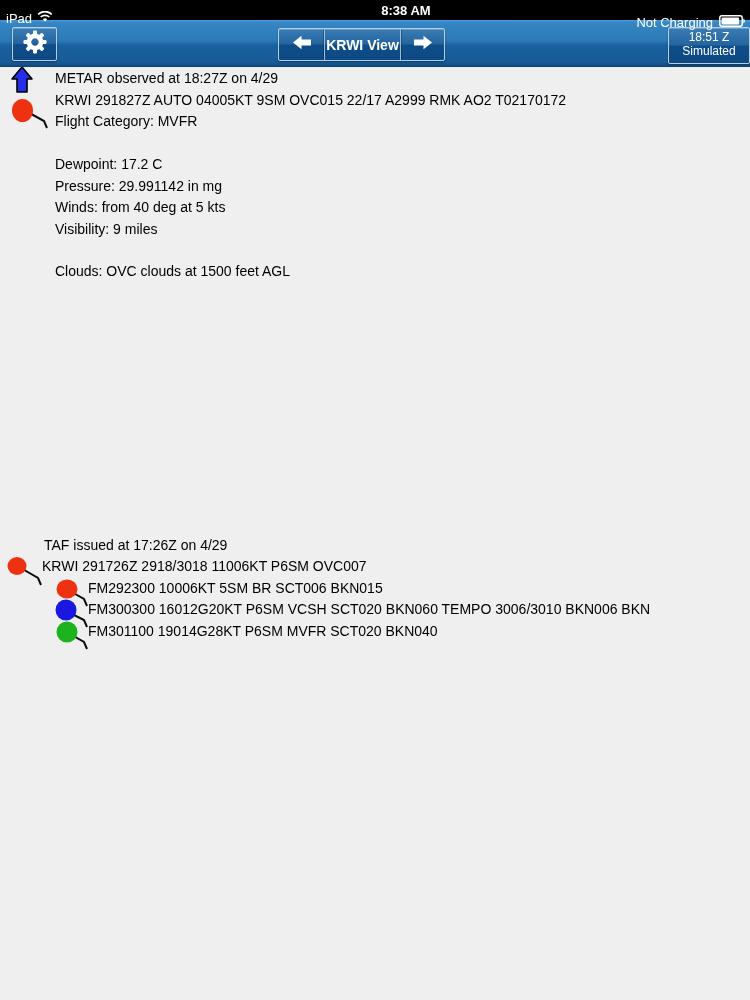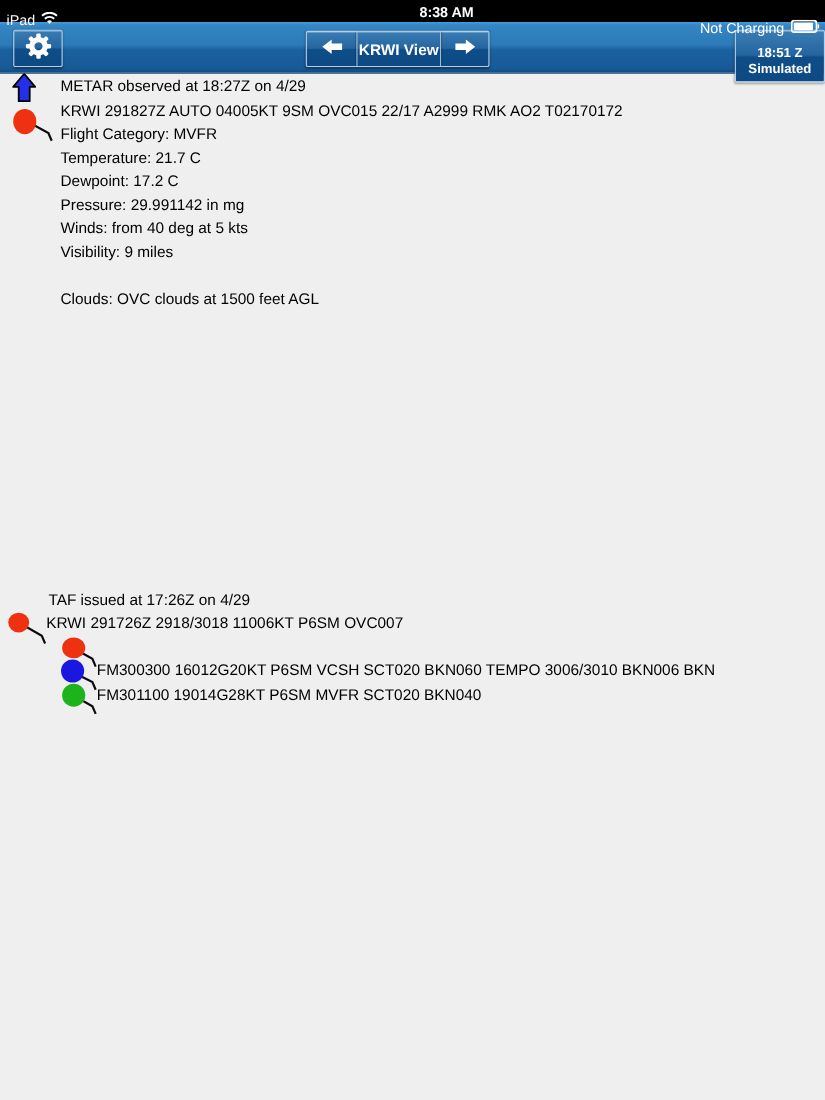--- a/index.html
+++ b/index.html
@@ -10,21 +10,21 @@
     -webkit-font-smoothing: antialiased;
   }
   
   .status-bar {
     position: absolute; top: 0; left: 0; width: 750px; height: 20px;
     background: #000; color: #fff; font-size: 13px; z-index: 5;
   }
   .sb-left  { position: absolute; left: 6px;  top: 0; height: 36px; display: flex; align-items: center; gap: 5px; }
   .sb-center{ position: absolute; left: 0; width: 100%; top: 0; height: 20px;
               display: flex; align-items: center; justify-content: center; font-weight: bold; margin-left: 31px; }
-  .sb-right { position: absolute; right: 5px; top: 0; height: 30px; display: flex; align-items: flex-start; gap: 6px; margin-top: 18px; }
+  .sb-right { position: absolute; right: 5px; top: 0; height: 30px; display: flex; align-items: flex-end; gap: 6px; }
   
   .nav-bar {
     position: absolute; top: 20px; left: 0; width: 750px; height: 46px; z-index: 4;
     background: linear-gradient(#459be2 0%, #3586c4 6%, #2c7ab8 45%, #1b619f 55%, #175a97 92%, #114b80 100%);
     border-bottom: 1px solid #0e4172;
   }
   .nav-btn {
     position: absolute; color: #fff;
     background: linear-gradient(#3a7cb4 0%, #24659f 48%, #0f4d89 52%, #0d4a84 100%);
     border: 1px solid #b7cfe3; border-radius: 2px;
@@ -33,22 +33,22 @@
   .gear-btn { left: 12px; top: 7px; width: 43px; height: 32px;
               display: flex; align-items: center; justify-content: center; }
   .seg { left: 278px; top: 8px; width: 165px; height: 31px; display: flex; padding: 0; }
   .seg-btn { height: 100%; display: flex; align-items: center; justify-content: center; }
   .seg-prev { width: 45px; }
   .seg-label { width: 75px; font-weight: bold; font-size: 14px;
                border-left: 1px solid #9cbcd8; border-right: 1px solid #9cbcd8;
                box-shadow: -1px 0 0 rgba(0,0,0,.25), 1px 0 0 rgba(0,0,0,.25); }
   .seg-next { width: 43px; }
   .clock-btn { left: 668px; top: 7px; width: 80px; height: 33px;
-               font-size: 12px; font-weight: bold; line-height: 14px;
-               text-align: center; padding-top: 13px; }
+               font-size: 12px; font-weight: normal; line-height: 14px;
+               text-align: center; padding-top: 2px; }
   
   .line {
     position: absolute; font-size: 14px; line-height: 20px; height: 20px;
     color: #000; white-space: nowrap;
   }
   .overlay-svg { position: absolute; top: 0; left: 0; z-index: 2; pointer-events: none; }
 </style>
 </head>
 <body>
 
@@ -139,25 +139,25 @@
     <ellipse cx="67" cy="589" rx="10.5" ry="9.5" fill="#ee3110"></ellipse>
     <polyline points="68,612 84,620 87,627" fill="none" stroke="#0c0c0c" stroke-width="2"></polyline>
     <ellipse cx="66" cy="610" rx="10.5" ry="10.5" fill="#1a17e0"></ellipse>
     <polyline points="68,633 84,642 87,649" fill="none" stroke="#0c0c0c" stroke-width="2"></polyline>
     <ellipse cx="67" cy="632" rx="10.5" ry="10.5" fill="#1db31d"></ellipse>
   </svg>
 
   <div class="line" style="top:68px;  left:55px">METAR observed at 18:27Z on 4/29</div>
   <div class="line" style="top:90px;  left:55px">KRWI 291827Z AUTO 04005KT 9SM OVC015 22/17 A2999 RMK AO2 T02170172</div>
   <div class="line" style="top:111px; left:55px">Flight Category: MVFR</div>
-  <div class="line" style="top:133px; left:55px">Temperature: 21.7 C</div>
   <div class="line" style="top:154px; left:55px">Dewpoint: 17.2 C</div>
   <div class="line" style="top:176px; left:55px">Pressure: 29.991142 in mg</div>
   <div class="line" style="top:197px; left:55px">Winds: from 40 deg at 5 kts</div>
   <div class="line" style="top:219px; left:55px">Visibility: 9 miles</div>
   <div class="line" style="top:261px; left:55px">Clouds: OVC clouds at 1500 feet AGL</div>
 
   <div class="line" style="top:535px; left:44px">TAF issued at 17:26Z on 4/29</div>
   <div class="line" style="top:556px; left:42px">KRWI 291726Z 2918/3018 11006KT P6SM OVC007</div>
+  <div class="line" style="top:578px; left:88px">FM292300 10006KT 5SM BR SCT006 BKN015</div>
   <div class="line" style="top:599px; left:88px">FM300300 16012G20KT P6SM VCSH SCT020 BKN060 TEMPO 3006/3010 BKN006 BKN</div>
   <div class="line" style="top:621px; left:88px">FM301100 19014G28KT P6SM MVFR SCT020 BKN040</div>
 
 </div>
 
 </body></html>

